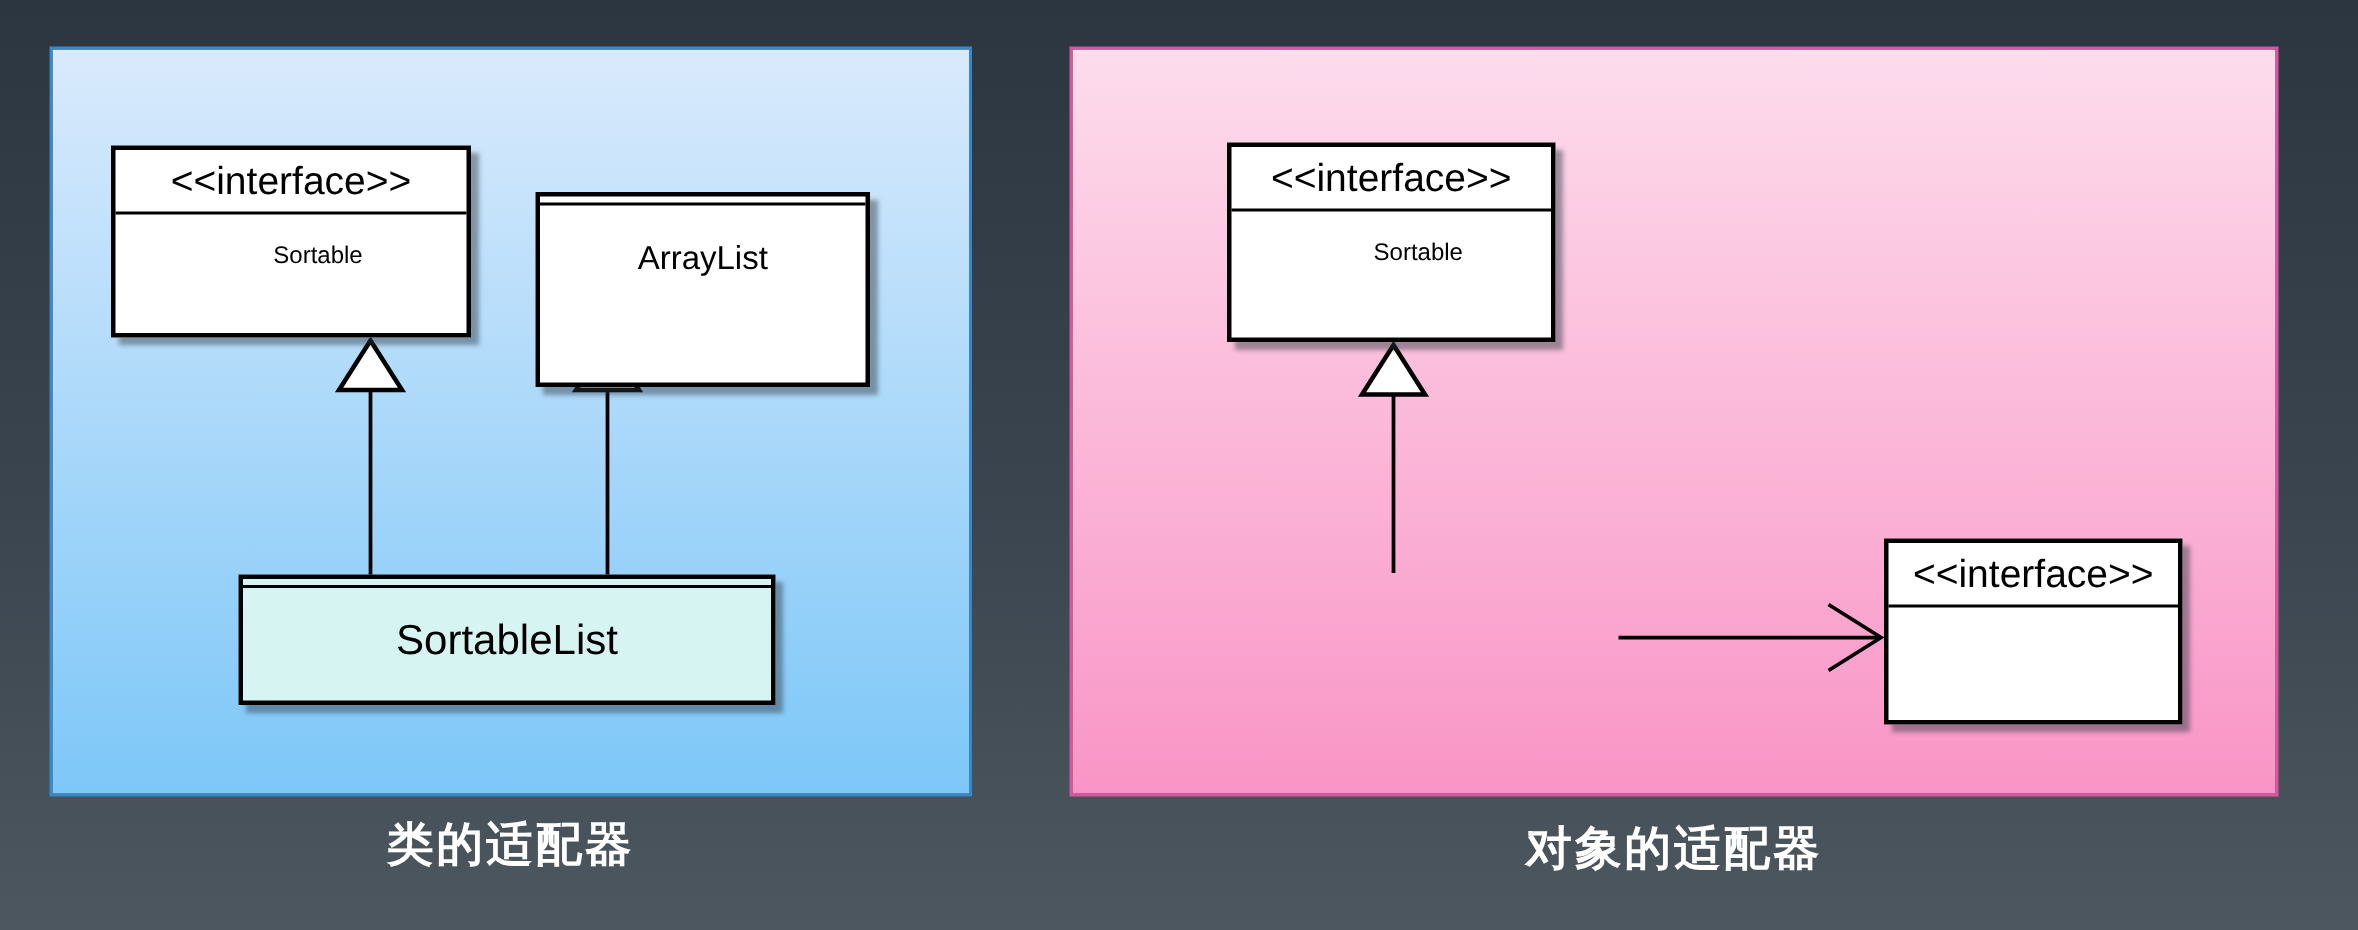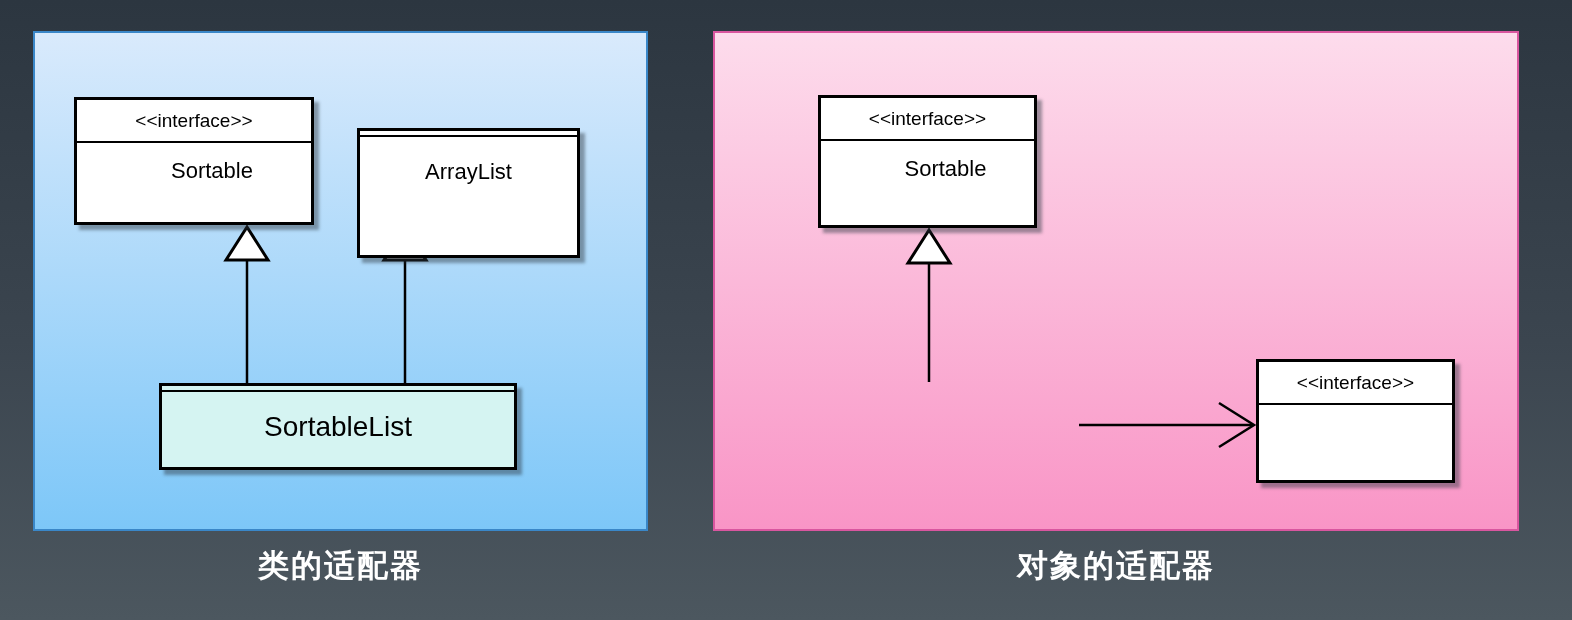--- a/index.html
+++ b/index.html
@@ -18,26 +18,26 @@
     position:absolute;
     background:#fff;
     border:3px solid #000;
     box-shadow:5px 5px 3px rgba(45,55,65,0.45);
     color:#000;
   }
   .iface-head {
     height:43px;
     border-bottom:2px solid #000;
     display:flex; align-items:center; justify-content:center;
-    font-size:19px;
+    font-size:26px;
   }
   .iface-name {
     height:56px;
     display:flex; align-items:center; justify-content:center;
-    font-size:22px;
+    font-size:16px;
     padding-left:36px;
   }
   .top-rule {
     position:absolute; top:4px; left:0; right:0;
     border-top:2px solid #000;
   }
   .class-name {
     margin-top:16px; height:50px;
     display:flex; align-items:center; justify-content:center;
     font-size:22px;
@@ -87,21 +87,21 @@
     <div class="top-rule"></div>
     <div class="class-name">ArrayList</div>
   </div>
 
   <div class="uml-box" style="left: 124px; top: 350px; width: 358px; height: 87px; background: rgb(213, 244, 242);">
     <div class="top-rule"></div>
     <div class="adapter-name">SortableList</div>
   </div>
 </section>
 
-<div class="caption" style="left:33px; top:544px; width:615px;">类的适配器</div>
+<div class="caption" style="left:33px; top:544px; width:615px;font-family:Liberation Mono, monospace;">类的适配器</div>
 
 <section class="panel" style="left: 713px; top: 31px; width: 806px; height: 500px; --pt: #fddcec; --pb: #f995c6; --pbd: #d9569f;">
 
   <svg class="connectors" width="802" height="496" viewBox="0 0 802 496">
     <line class="rel-line" x1="214" y1="229" x2="214" y2="349"></line>
     <polygon class="tri" points="214,197 193,230 235,230"></polygon>
     <line class="rel-line" x1="364" y1="392" x2="538" y2="392"></line>
     <polyline class="open-arrow" points="504,370 539,392 504,414"></polyline>
   </svg>
 

